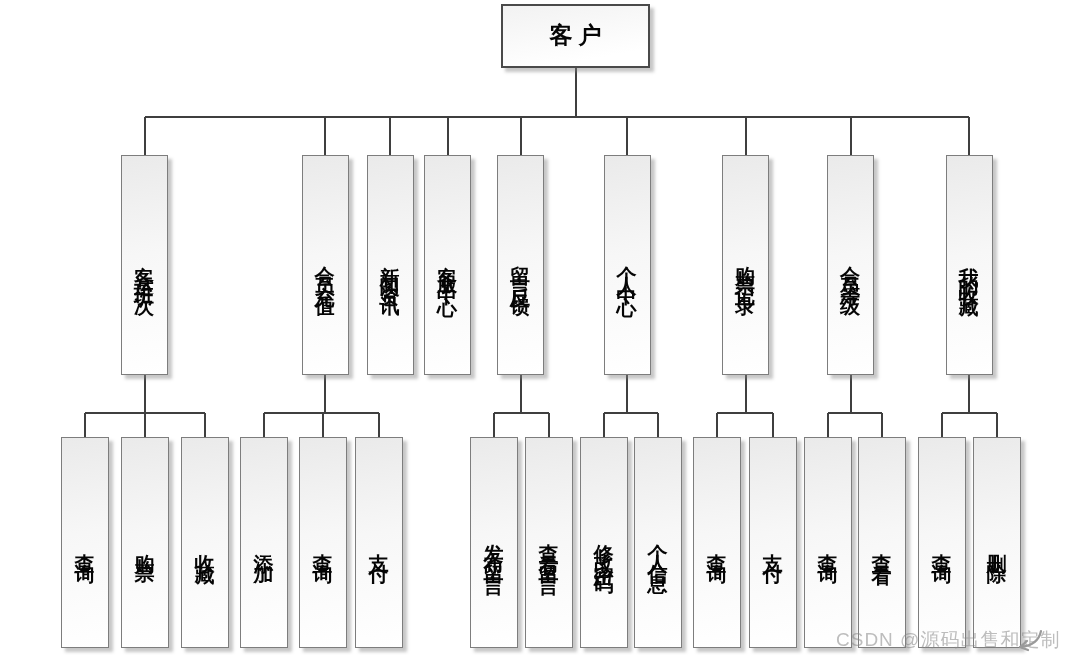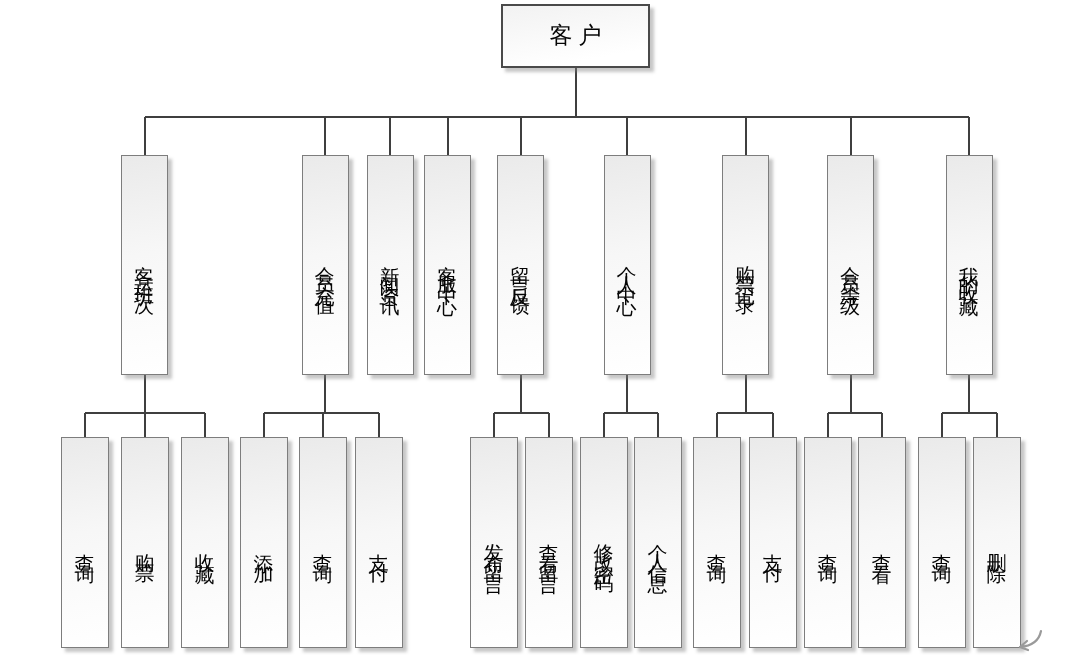--- a/index.html
+++ b/index.html
@@ -14,21 +14,21 @@
   .node{
     position:absolute;
     box-sizing:border-box;
     border:1.5px solid #7d7d7d;
     background:linear-gradient(170deg,#eaeaea 0%,#f7f7f7 45%,#ffffff 100%);
     box-shadow:4px 4px 3px rgba(130,130,130,0.45);
     display:flex;align-items:center;justify-content:center;
     z-index:2;
   }
   .node .label{
-    font-weight:normal;
+    font-weight:bold;
     color:#050505;
     font-size:20px;
     line-height:1.1;
   }
   .node.vert .label{
     writing-mode:vertical-rl;
     text-orientation:upright;
     letter-spacing:10px;
     padding-top:10px; 
   }
@@ -139,17 +139,20 @@
         <span class="label">我的收藏</span>
       </div>
       <div class="node vert" style="left: 918px; top: 437px; width: 48px; height: 211px;">
         <span class="label">查询</span>
       </div>
       <div class="node vert" style="left: 973px; top: 437px; width: 48px; height: 211px;">
         <span class="label">删除</span>
       </div>
     </div>
 
+  <div class="watermark">
+    <span>CSDN @源码出售和定制</span>
+  </div>
 
   <svg class="cursor-arrow" width="32" height="26" viewBox="0 0 32 26">
     <path d="M29 2 C27 12 20 17 8 18 M8 18 L15 12 M8 18 L16 21" fill="none" stroke="#9a9a9a" stroke-width="2.2" stroke-linecap="round" stroke-linejoin="round"></path>
   </svg>
 </div>
 
 </body></html>

